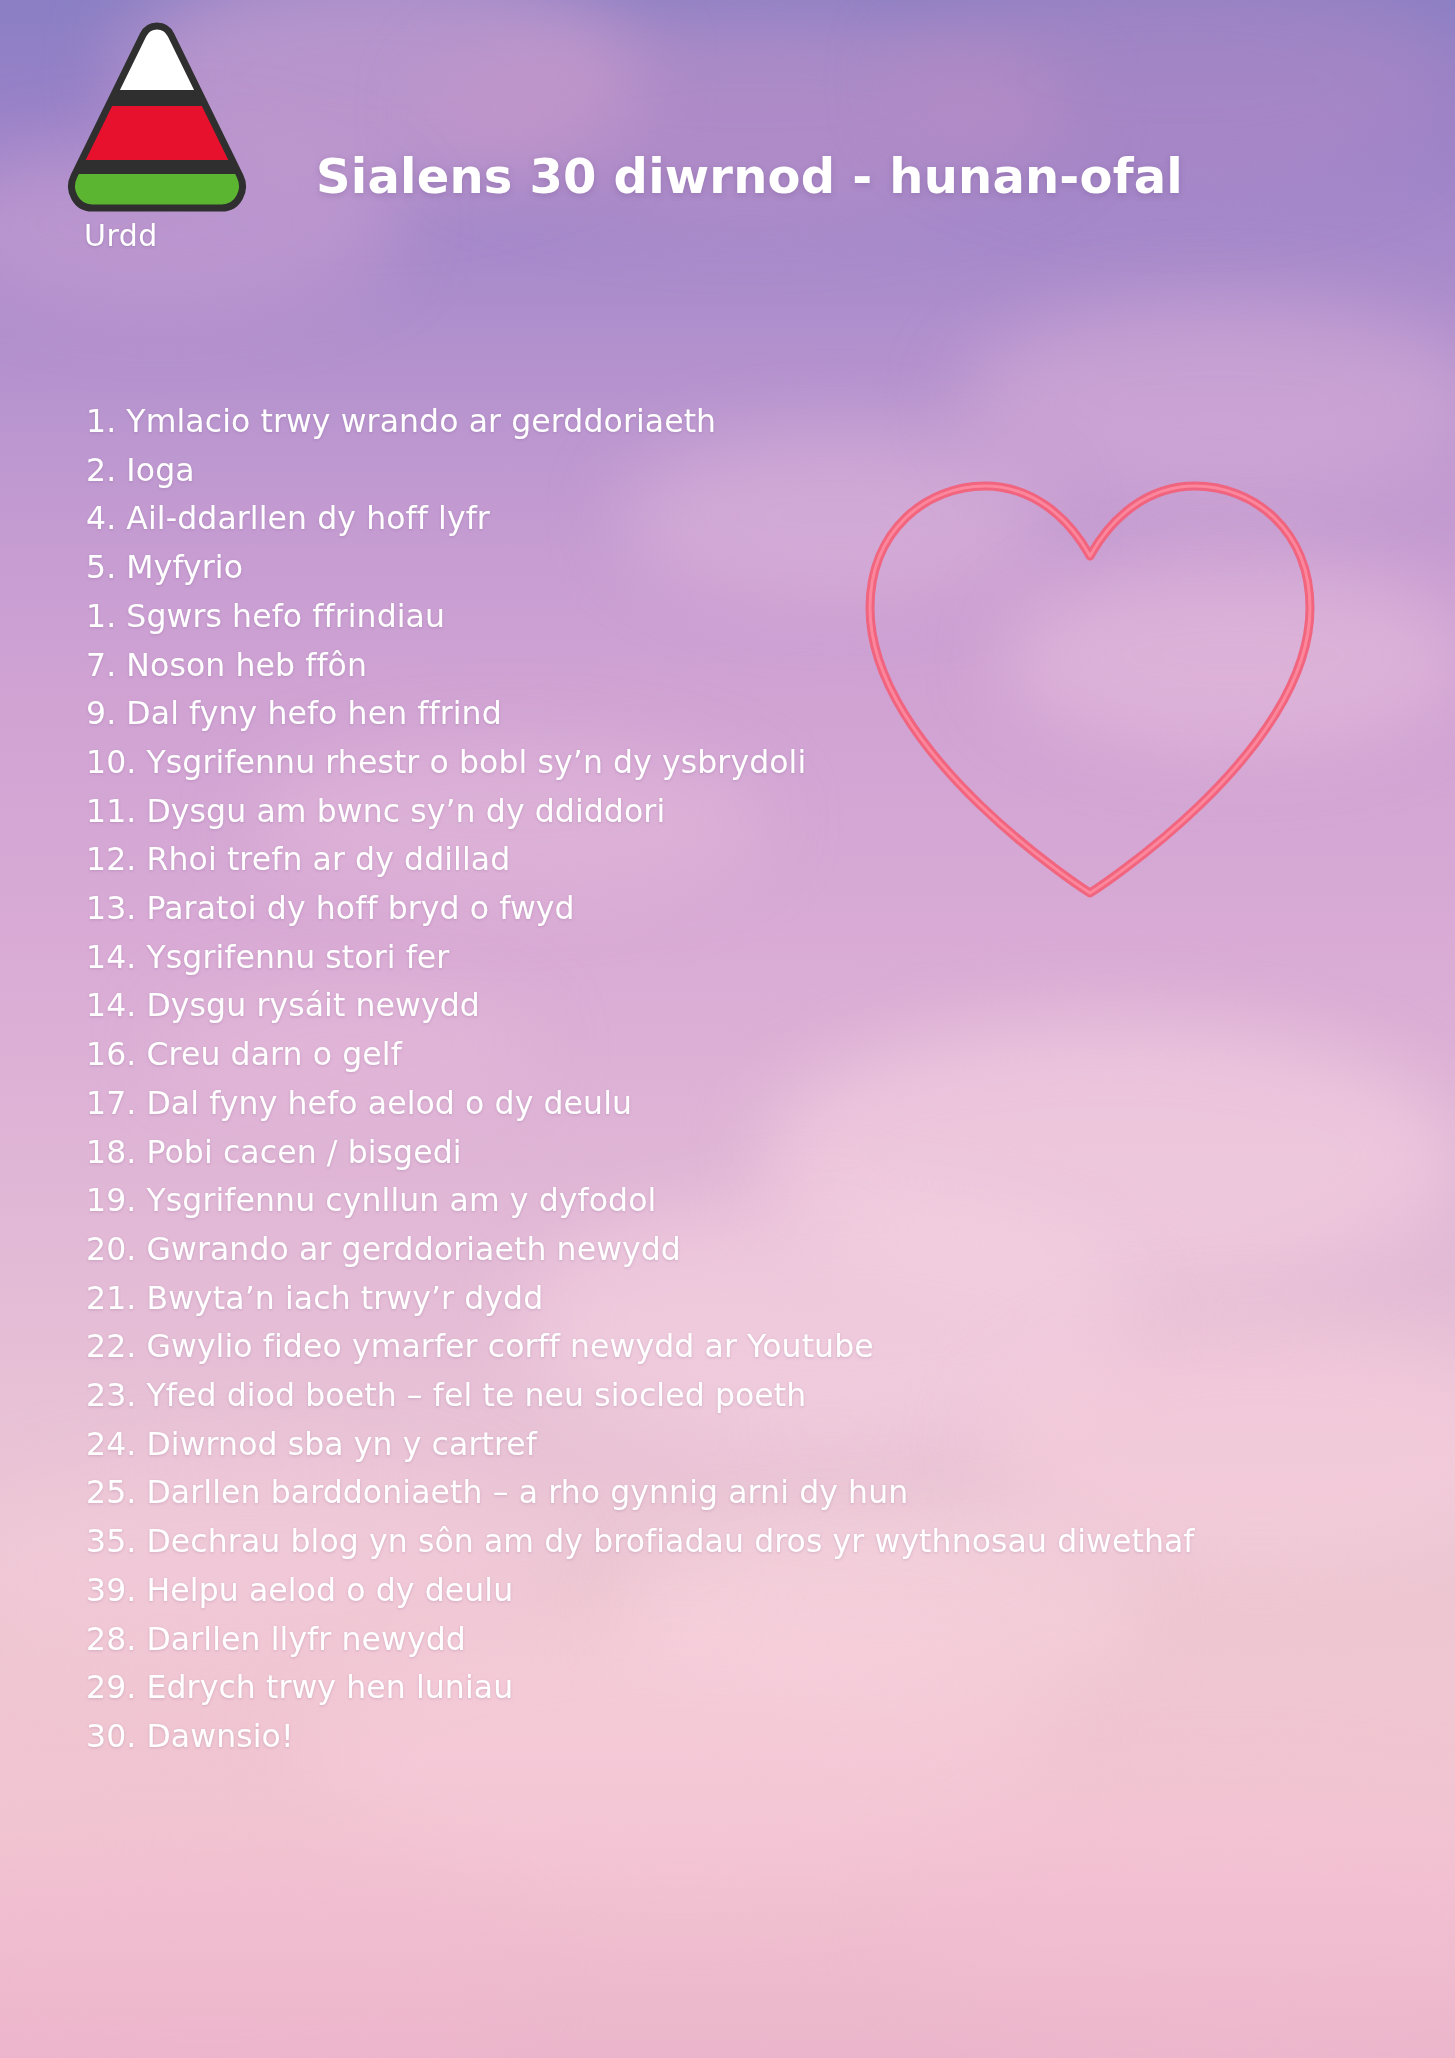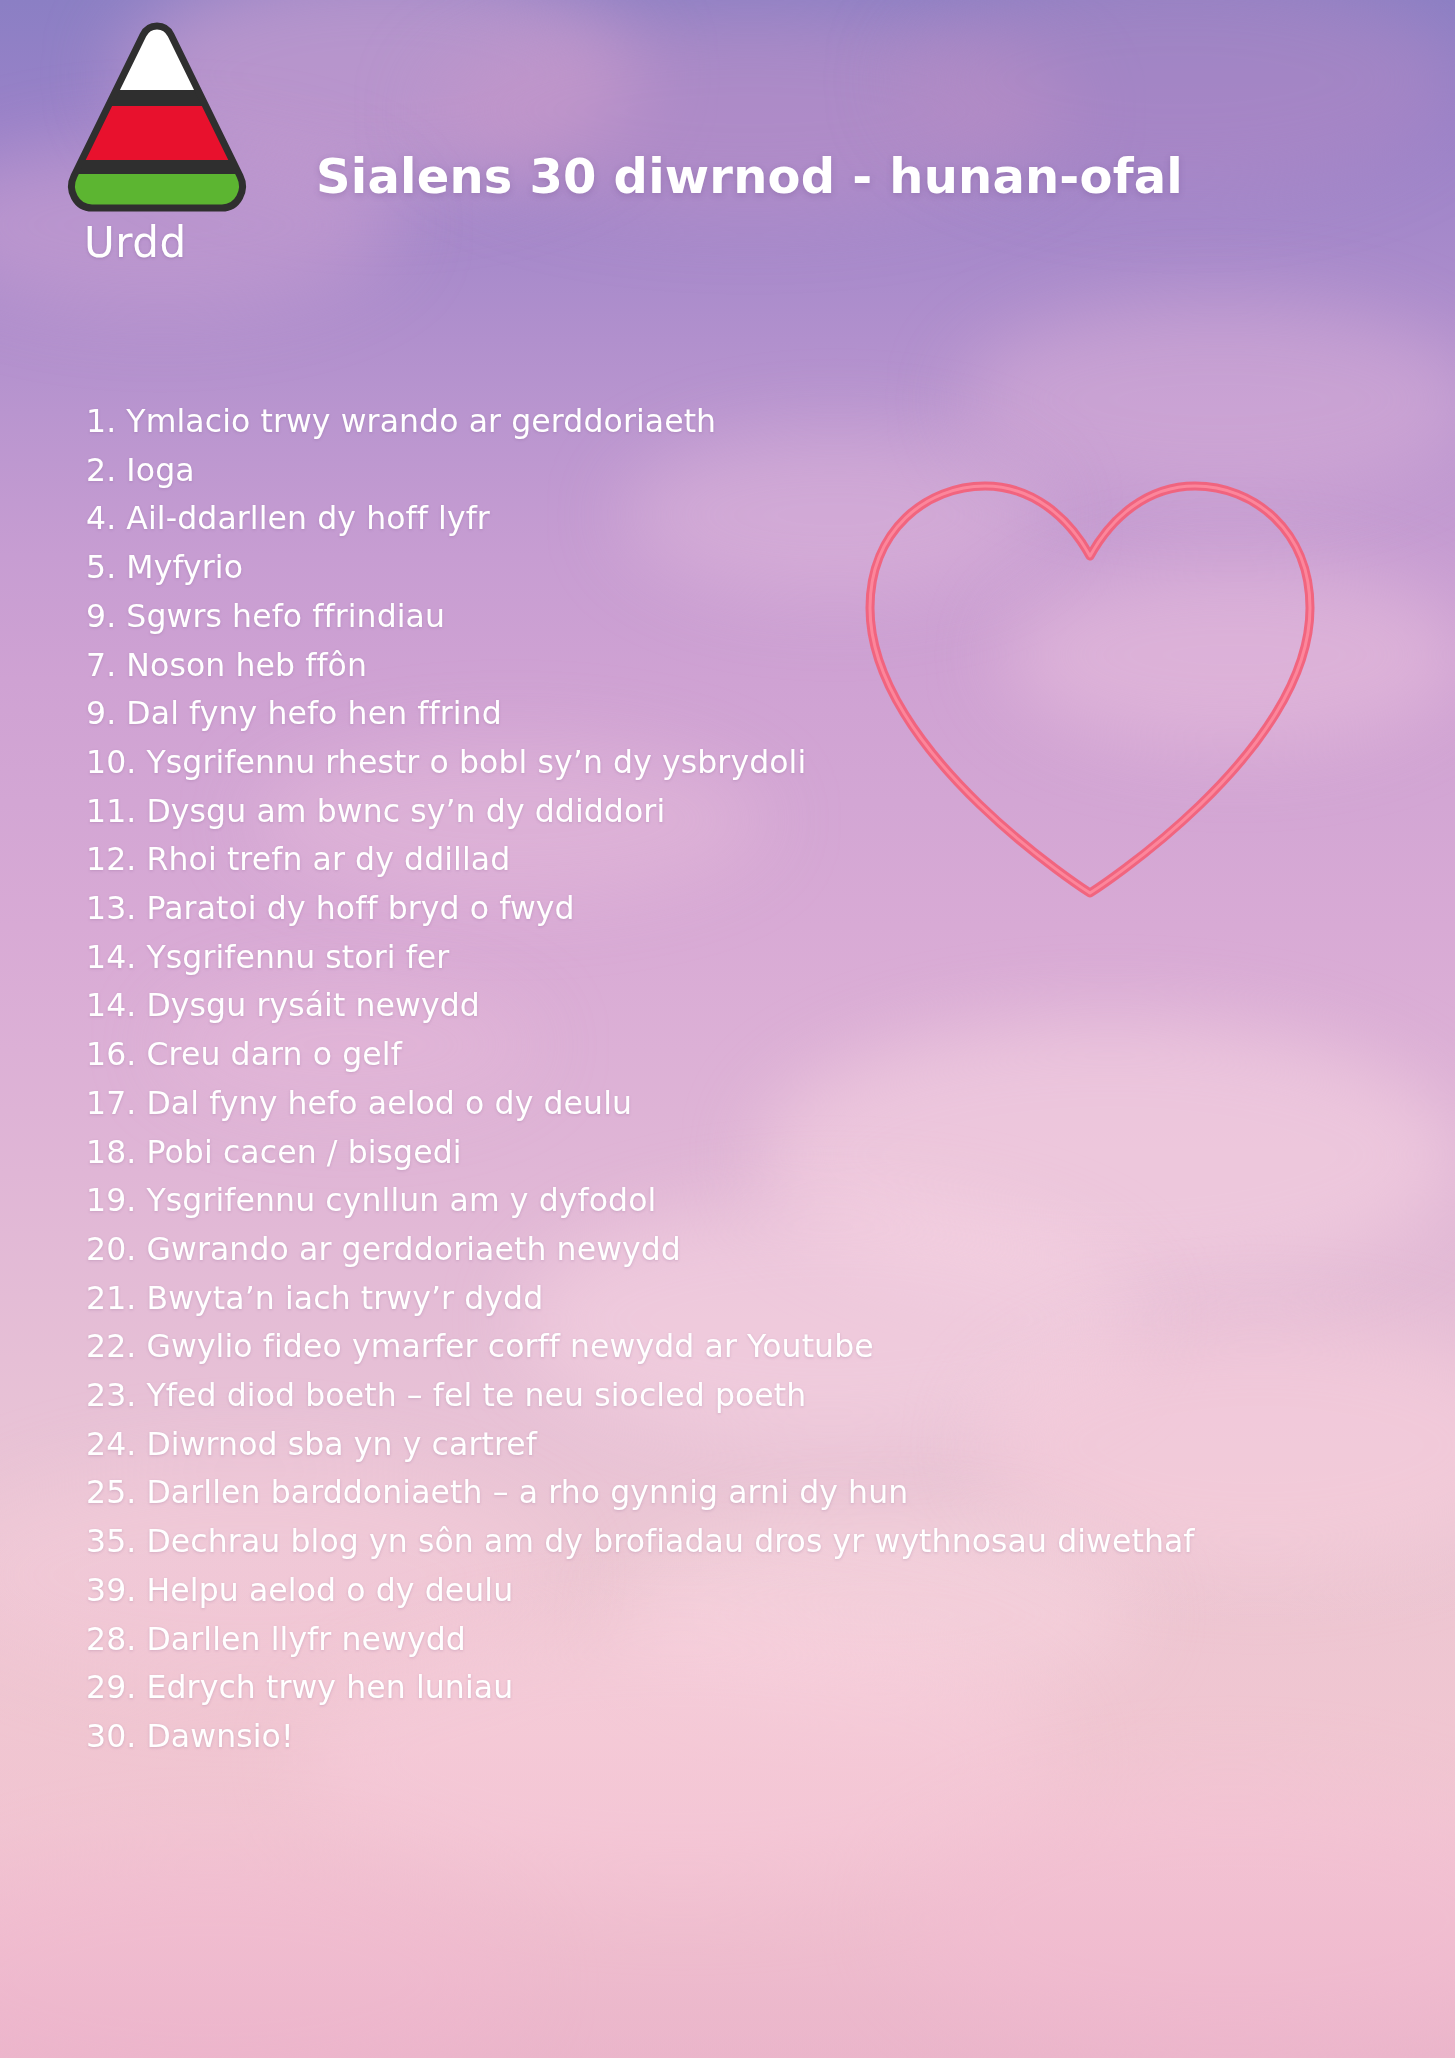--- a/index.html
+++ b/index.html
@@ -93,21 +93,21 @@
     position: relative;
     width: 190px;
     height: 200px;
   }
   .logo-svg { display: block; }
 
   .logo-label {
     position: absolute;
     left: 22px;
     top: 200px;
-    font-size: 42px;
+    font-size: 30px;
     color: #ffffff;
     font-family: "DejaVu Sans", sans-serif;
     letter-spacing: 0.5px;
     text-shadow: 0 1px 3px rgba(90,60,110,0.25);
   }
 
   .poster-title {
     position: absolute;
     left: 316px;
     top: 148px;
@@ -214,21 +214,21 @@
              C266 50 302 18 350 18
              C408 18 465 62 465 140
              C465 285 245 425 245 425 Z" fill="none" stroke="#ff8ea3" stroke-width="3" stroke-linejoin="round" stroke-linecap="round" opacity="0.8"></path>
   </svg>
 
   <ul class="challenge-list">
     <li>1. Ymlacio trwy wrando ar gerddoriaeth</li>
     <li>2. Ioga</li>
     <li>4. Ail-ddarllen dy hoff lyfr</li>
     <li>5. Myfyrio</li>
-    <li>9. Sgwrs hefo ffrindiau</li>
+    <li>1. Sgwrs hefo ffrindiau</li>
     <li>7. Noson heb ffôn</li>
     <li>9. Dal fyny hefo hen ffrind</li>
     <li>10. Ysgrifennu rhestr o bobl sy’n dy ysbrydoli</li>
     <li>11. Dysgu am bwnc sy’n dy ddiddori</li>
     <li>12. Rhoi trefn ar dy ddillad</li>
     <li>13. Paratoi dy hoff bryd o fwyd</li>
     <li>14. Ysgrifennu stori fer</li>
     <li>14. Dysgu rysáit newydd</li>
     <li>16. Creu darn o gelf</li>
     <li>17. Dal fyny hefo aelod o dy deulu</li>

